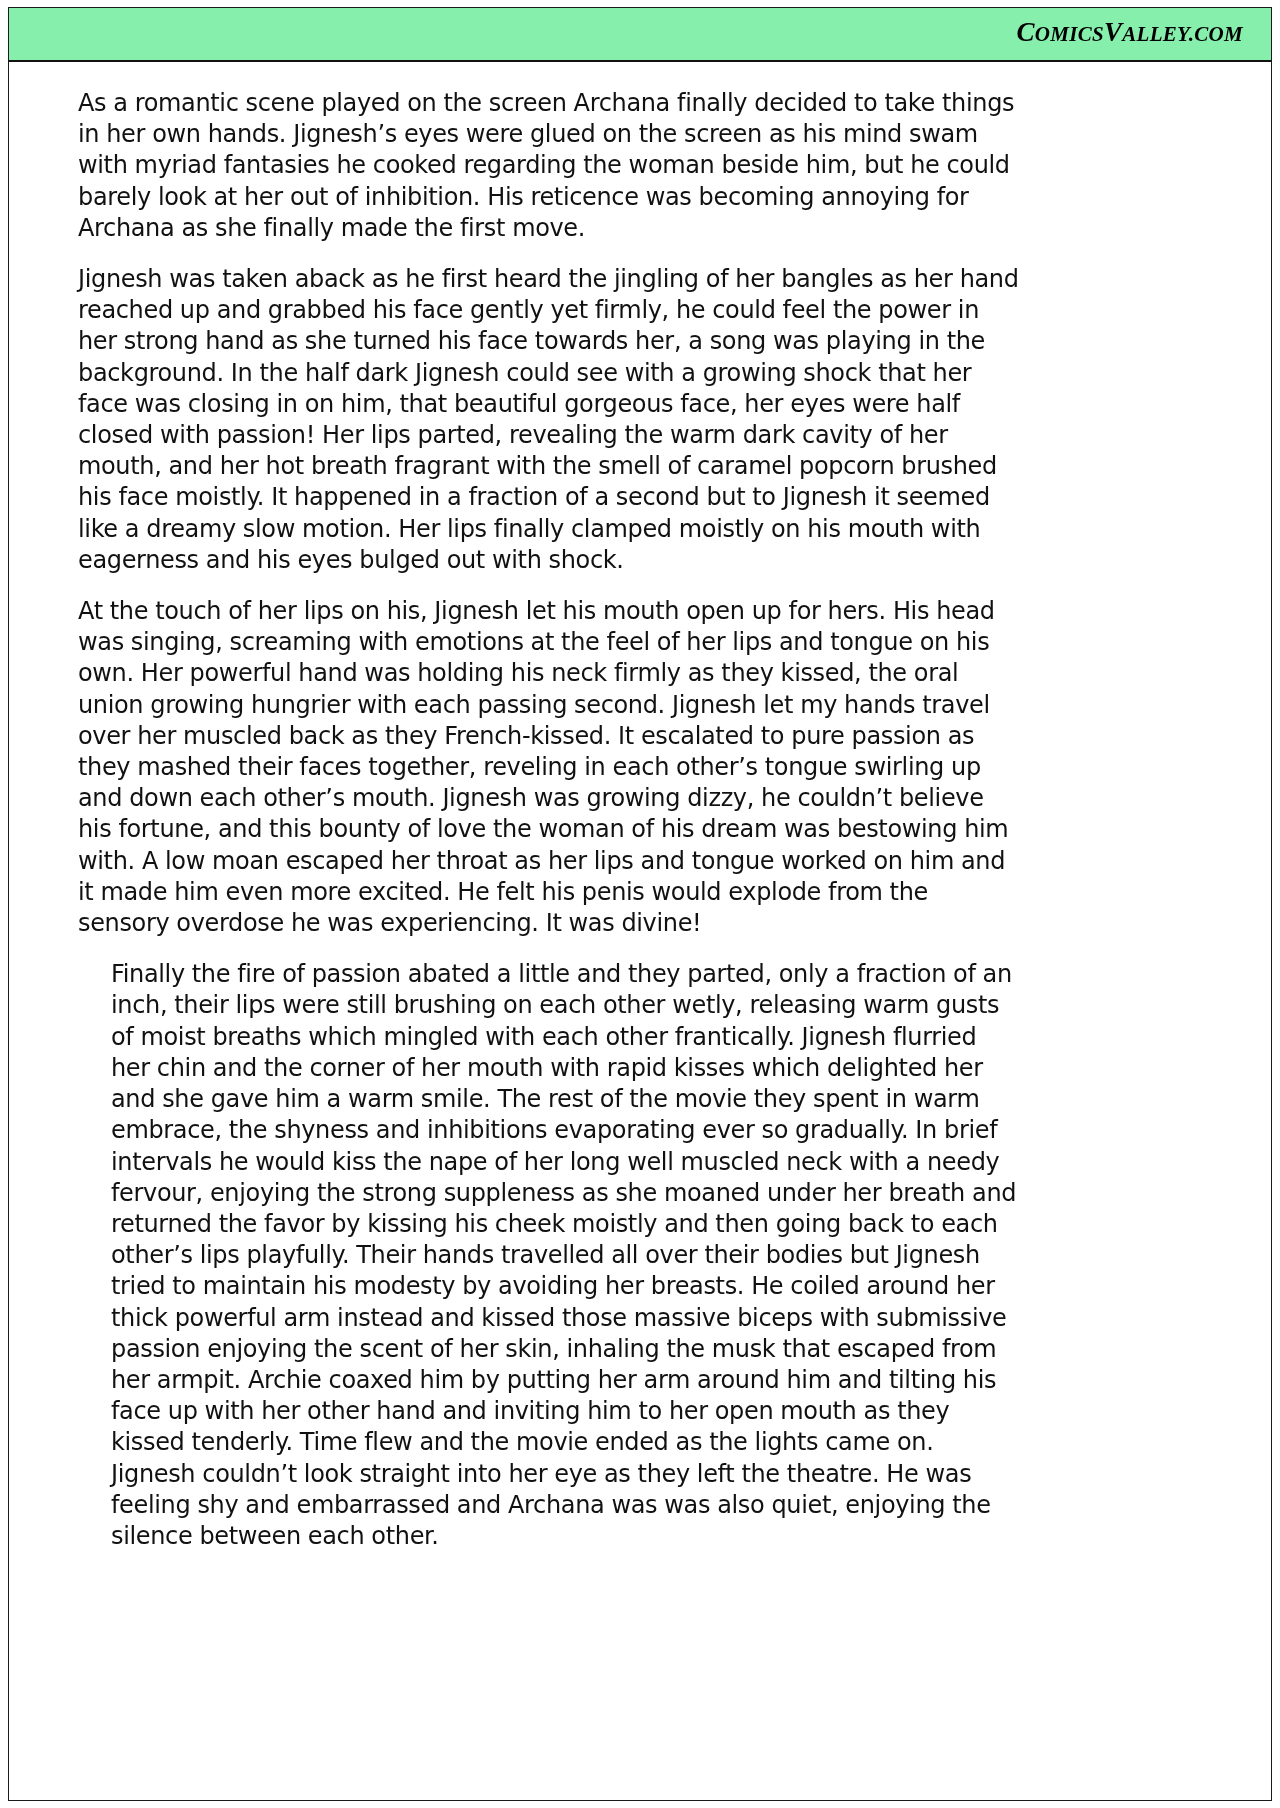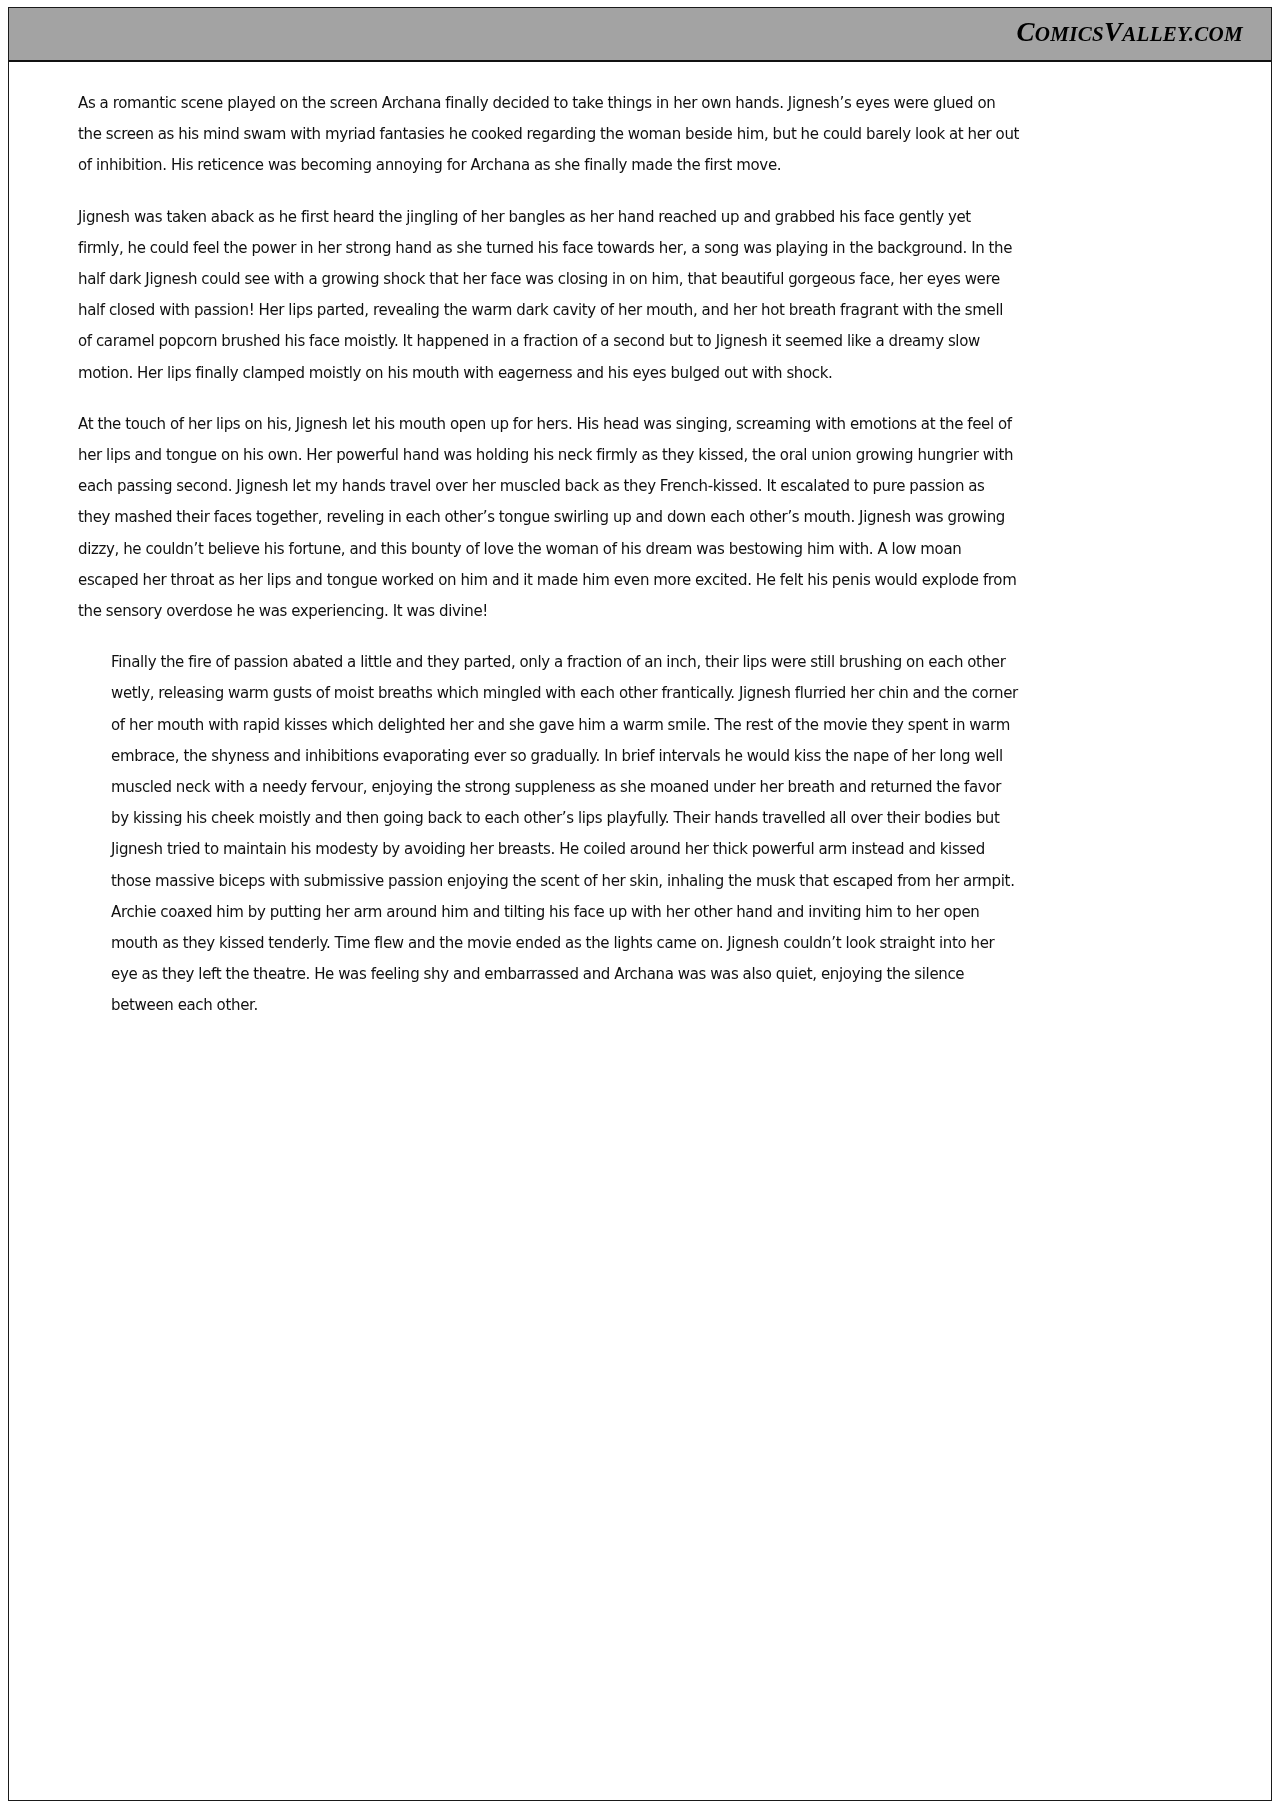--- a/index.html
+++ b/index.html
@@ -32,21 +32,21 @@
   }
   
   .masthead {
     position: absolute;
     left: 9px;
     top: 8px;
     width: 1262px;
     height: 54px;
     box-sizing: border-box;
     border-bottom: 2px solid #111111;
-    background: #a3a3a3;
+    background: #86efac;
   }
   .brand {
     position: absolute;
     right: 28px;
     top: 7px;
     font-family: "Liberation Serif", "DejaVu Serif", serif;
     font-style: italic;
     font-weight: bold;
     font-size: 27px;
     letter-spacing: 0.3px;
@@ -63,21 +63,21 @@
   
   .content {
     position: absolute;
     left: 78px;
     top: 88px;
     width: 942px;
   }
   p.para {
     margin: 0 0 20px 0;
     font-family: "DejaVu Sans", "Liberation Sans", sans-serif;
-    font-size: 15px;
+    font-size: 24px;
     line-height: 31.2px;
     color: #111111;
     text-align: left;
     letter-spacing: -0.35px;
     word-spacing: -0.2px;
     -webkit-font-smoothing: antialiased;
   }
   p.para:last-child {
     margin-bottom: 0;
     margin-left: 33px;

